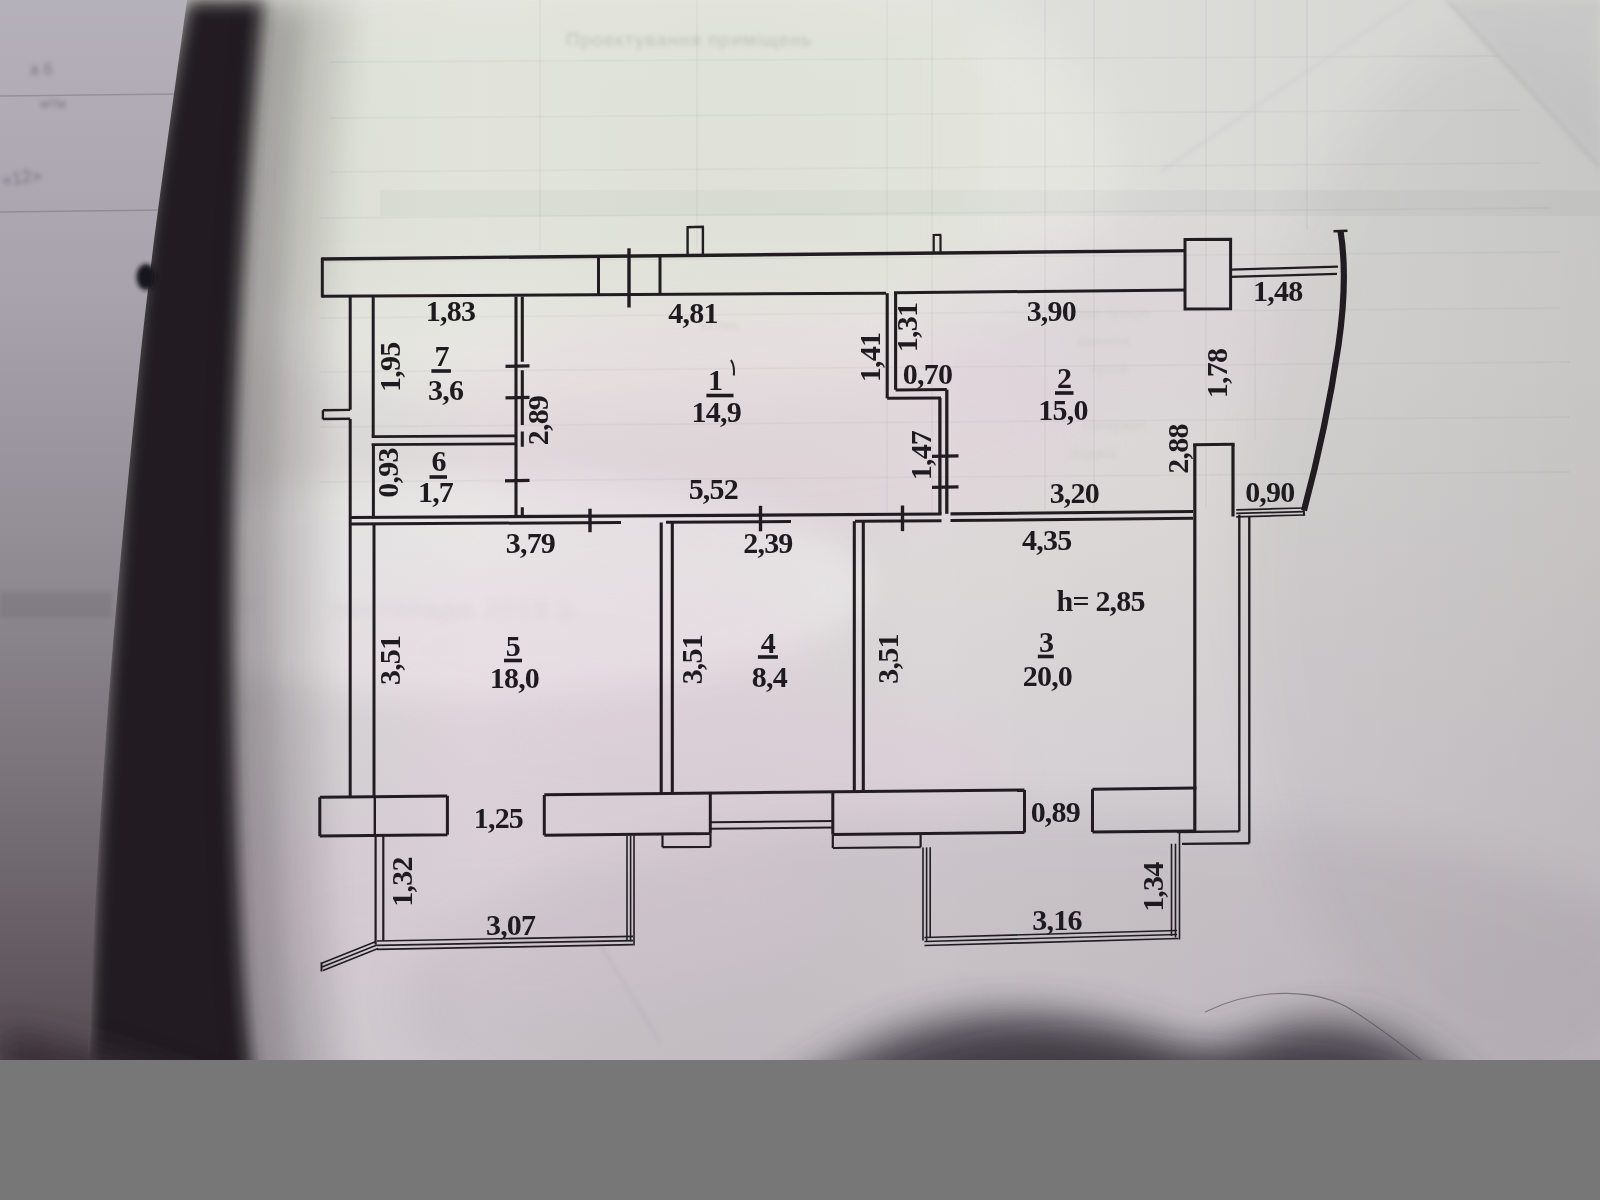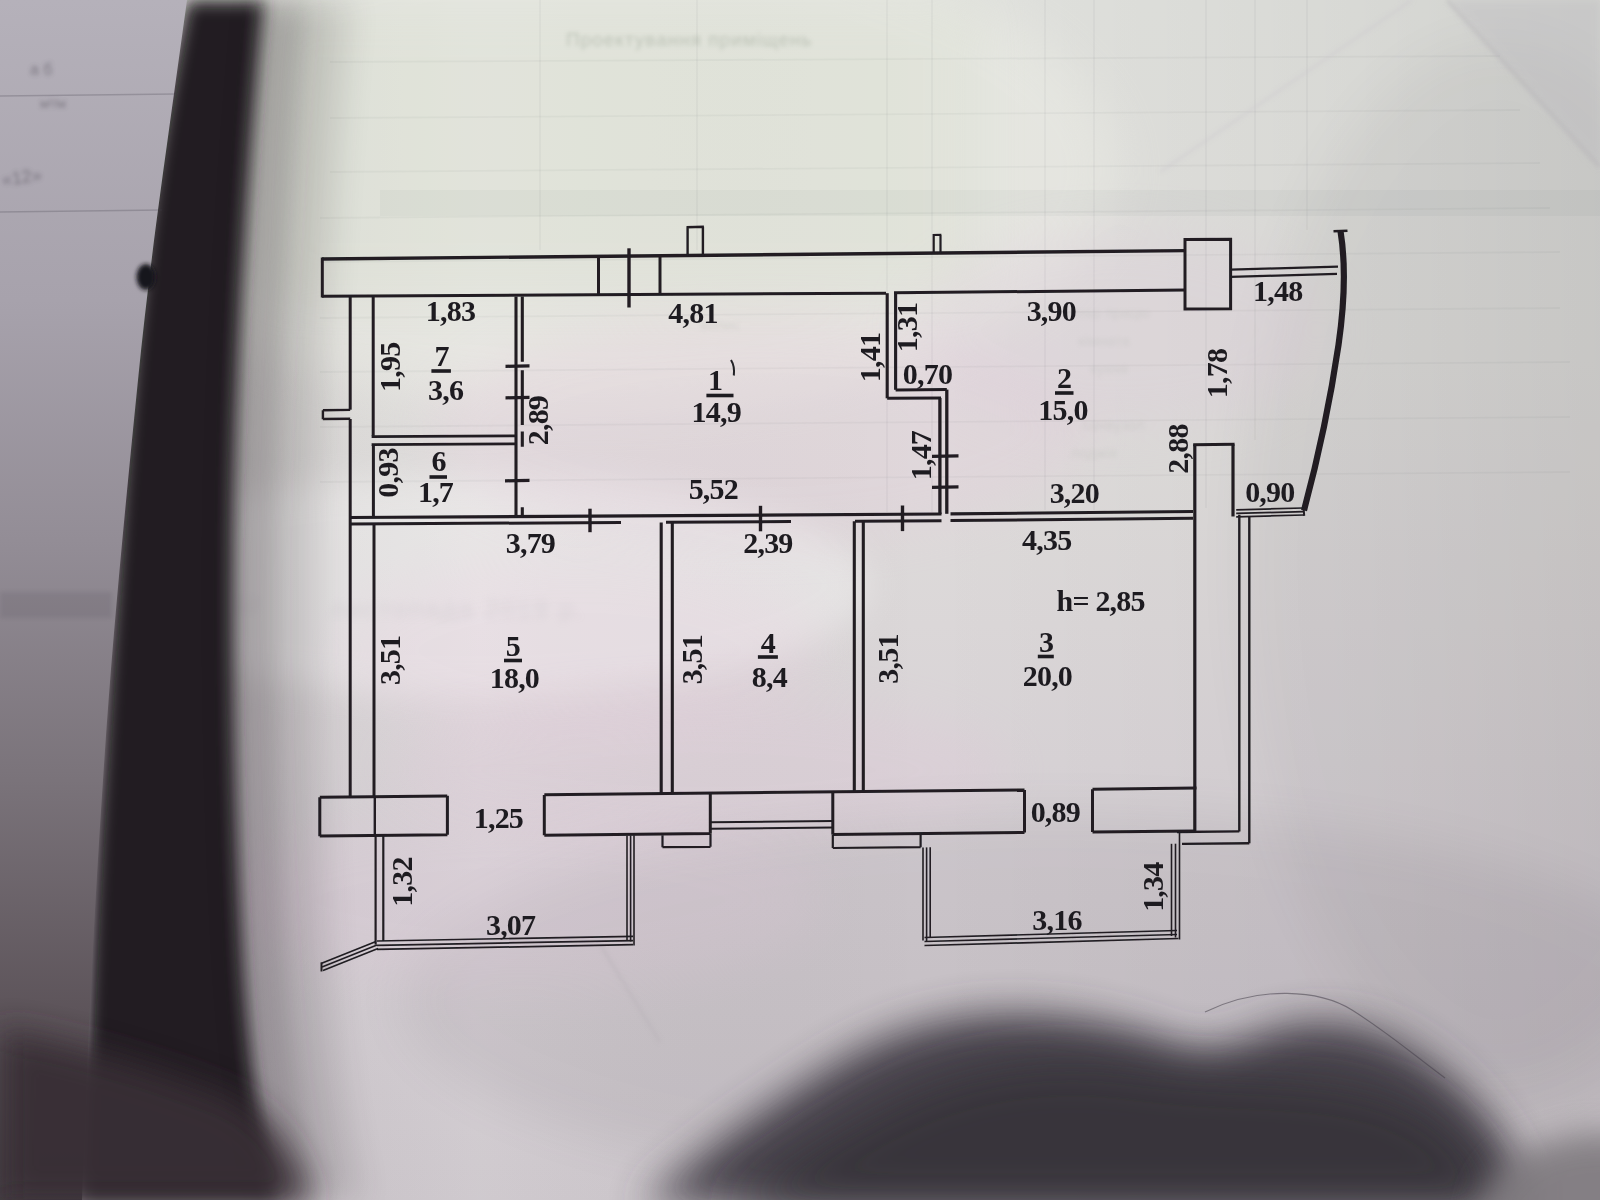--- a/index.html
+++ b/index.html
@@ -1,16 +1,16 @@
 <!DOCTYPE html>
 <html><head>
 <meta charset="utf-8">
 <style>
 html,body{margin:0;padding:0;background:#777;}
-.page{position:relative;width:1600px;height:1200px;overflow:hidden;}
+.page{position:relative;width:1600px;height:1060px;overflow:hidden;}
 svg{display:block}
 </style>
 </head>
 <body>
 <div class="page">
 <svg width="1600" height="1200" viewBox="0 0 1600 1200" xmlns="http://www.w3.org/2000/svg">
 <defs>
   <linearGradient id="paperv" x1="0" y1="0" x2="0" y2="1">
     <stop offset="0" stop-color="#e0e1dd"></stop>
     <stop offset="0.30" stop-color="#e0dfdc"></stop>

